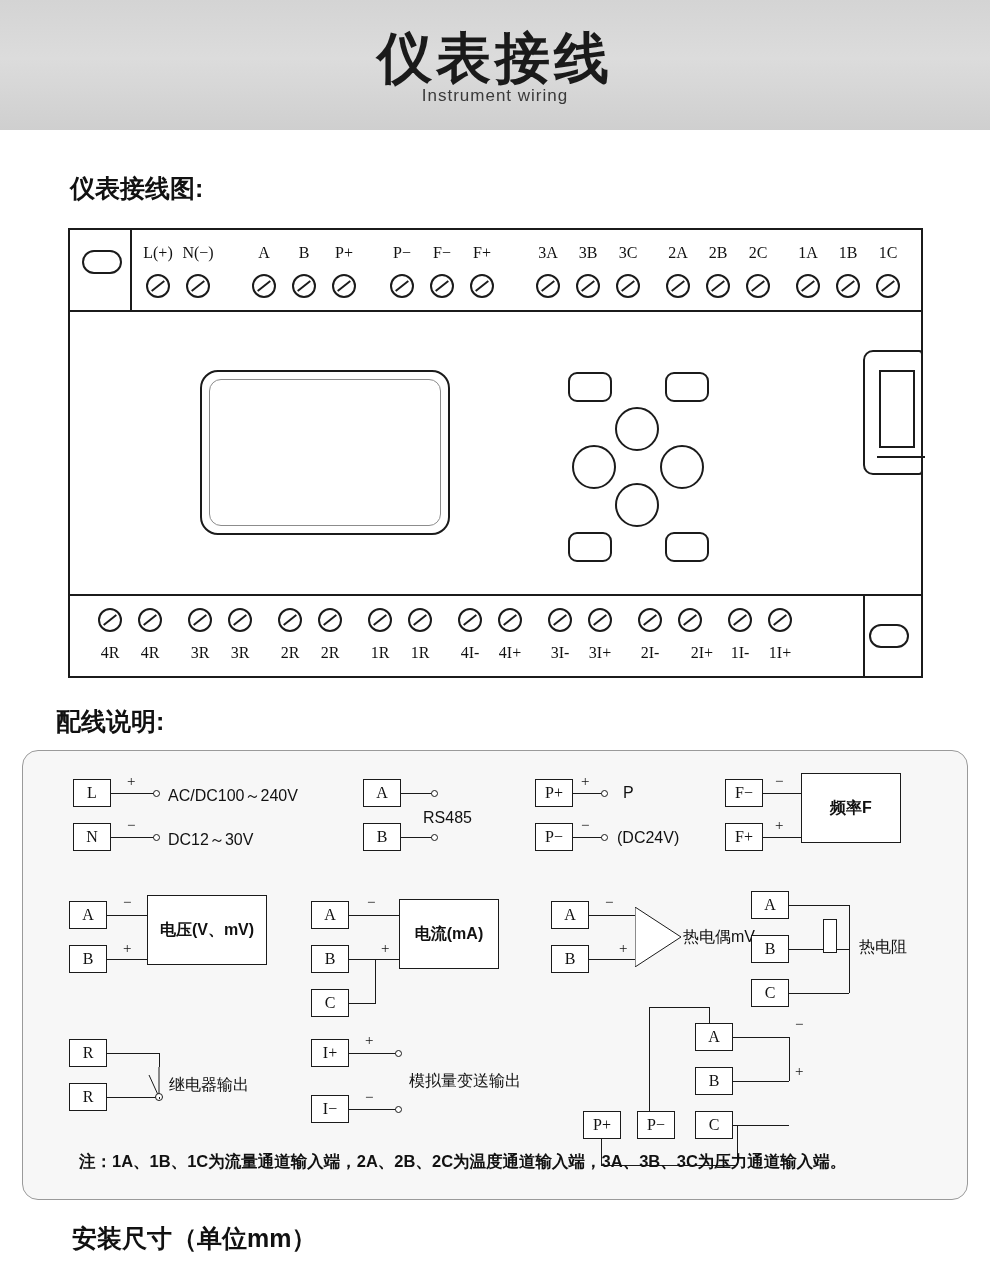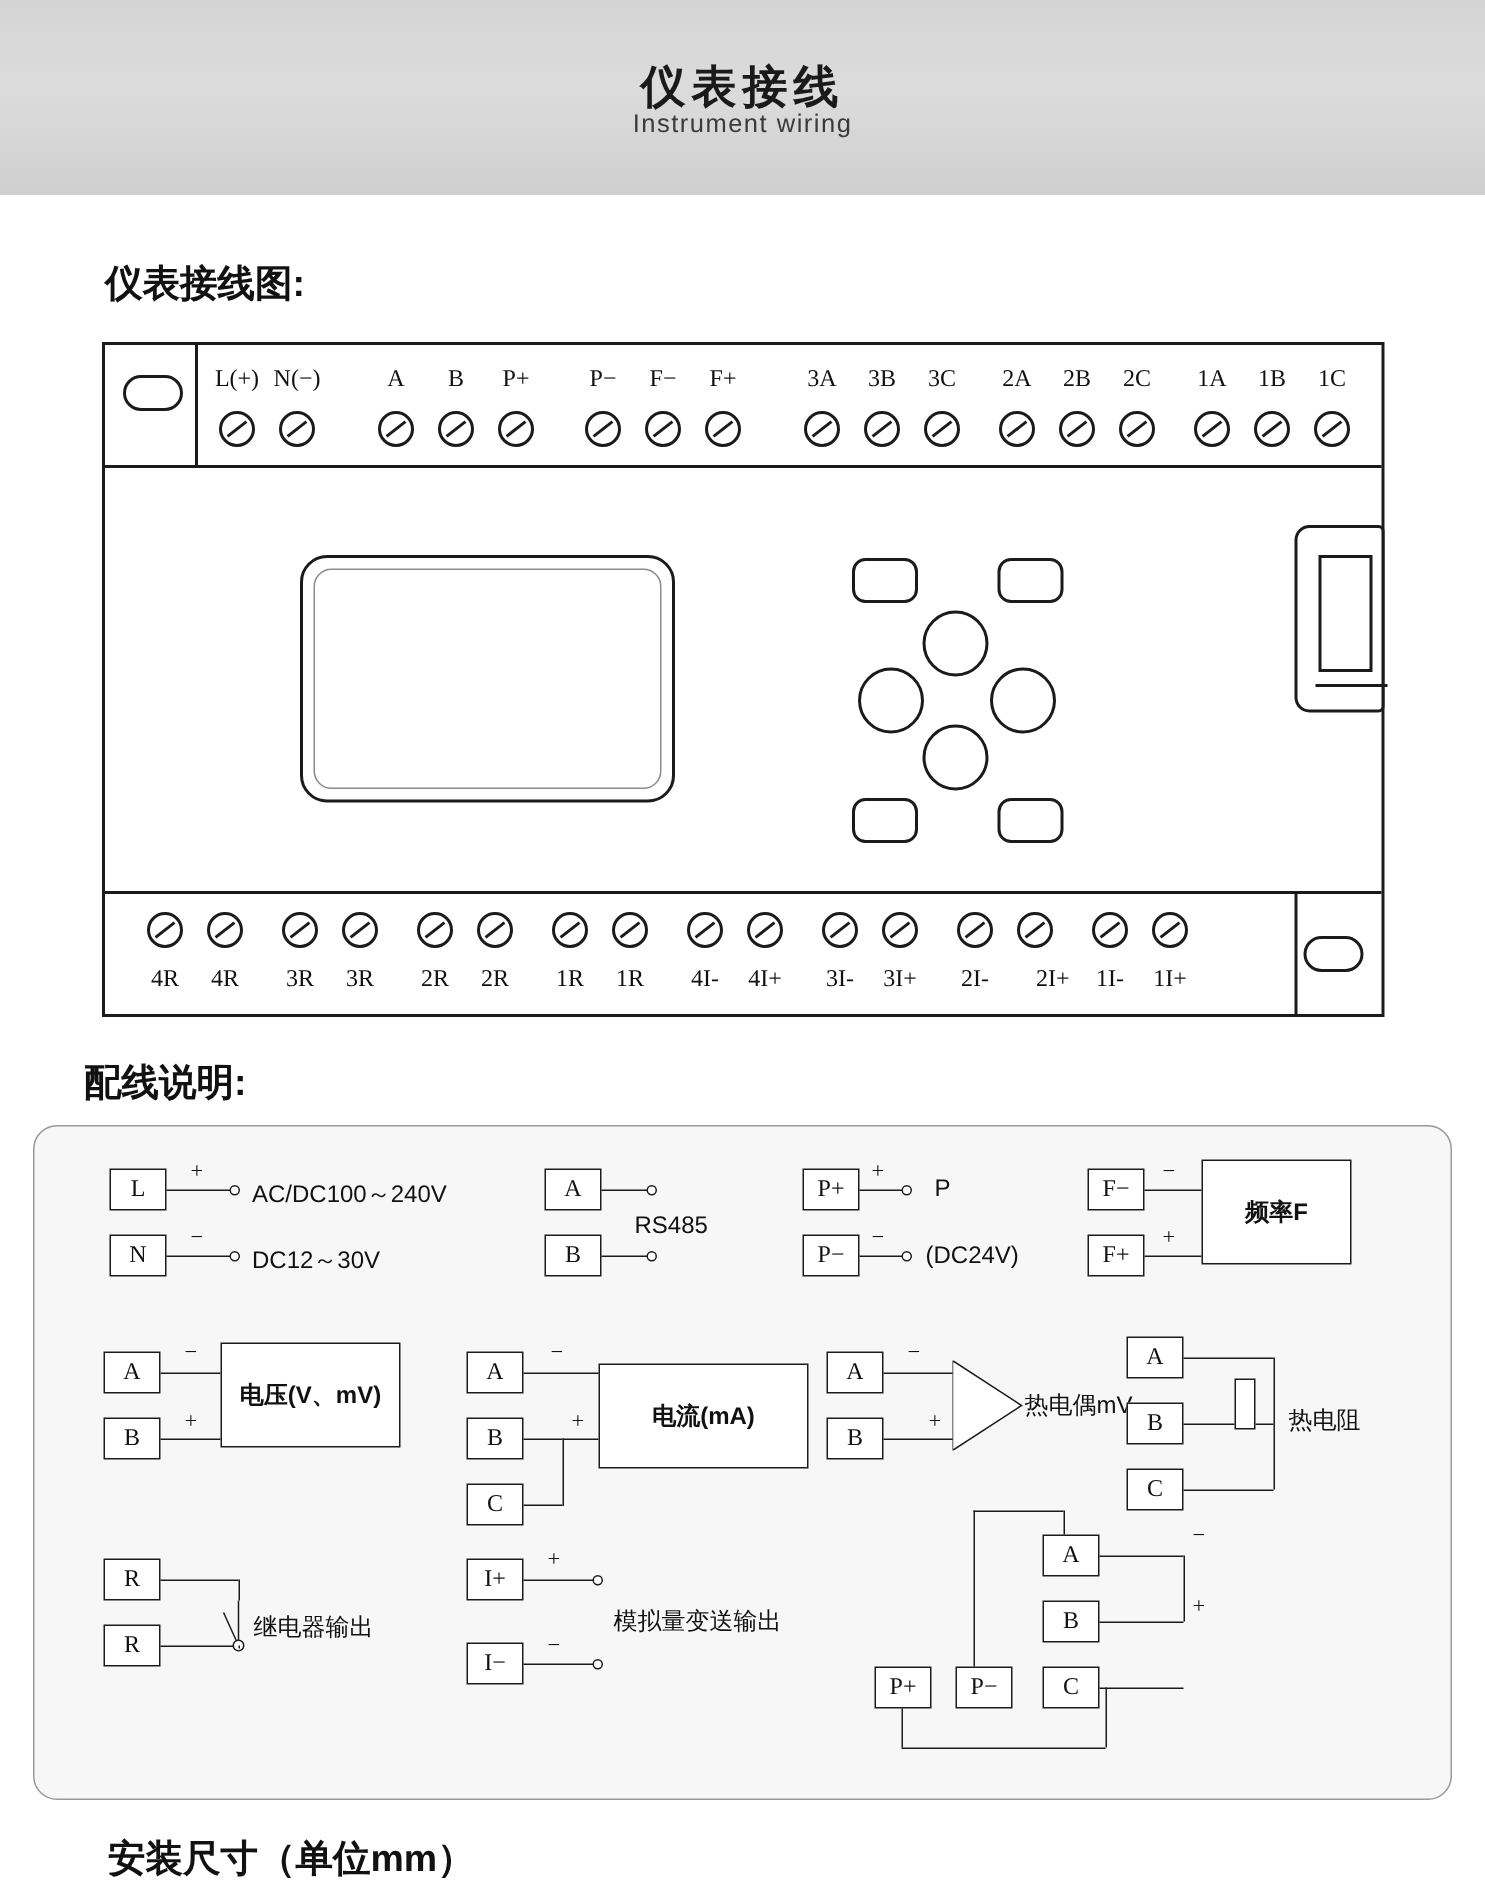--- a/index.html
+++ b/index.html
@@ -19,21 +19,21 @@
     width: 990px;
     height: 130px;
     background: linear-gradient(to bottom, #d4d4d4 0%, #dcdcdc 45%, #cfcfcf 100%);
     display: flex;
     flex-direction: column;
     align-items: center;
     justify-content: center;
     padding-top: 6px;
   }
   .banner-title {
-    font-size: 30px;
+    font-size: 55px;
     font-weight: 700;
     letter-spacing: 4px;
     color: #1a1a1a;
     line-height: 1.05;
   }
   .banner-sub {
     font-size: 17px;
     color: #3a3a3a;
     letter-spacing: 1px;
     margin-top: -2px;
@@ -381,21 +381,21 @@
   <div class="box term" style="left:288px; top:150px;">A</div>
   <div class="box term" style="left:288px; top:194px;">B</div>
   <div class="box term" style="left:288px; top:238px;">C</div>
   <div class="wire wh" style="left:326px; top:164px; width:52px;"></div>
   <div class="wire wh" style="left:326px; top:208px; width:26px;"></div>
   <div class="wire wh" style="left:326px; top:252px; width:26px;"></div>
   <div class="wire wv" style="left:352px; top:208px; height:45px;"></div>
   <div class="wire wh" style="left:352px; top:208px; width:26px;"></div>
   <div class="sign" style="left:344px; top:143px;">−</div>
   <div class="sign" style="left:358px; top:189px;">+</div>
-  <div class="box bigbox" style="left:376px; top:158px; width:140px; height:70px;">电流(mA)</div>
+  <div class="box bigbox" style="left:376px; top:148px; width:100px; height:70px;">电流(mA)</div>
 
   <div class="box term" style="left:528px; top:150px;">A</div>
   <div class="box term" style="left:528px; top:194px;">B</div>
   <div class="wire wh" style="left:566px; top:164px; width:48px;"></div>
   <div class="wire wh" style="left:566px; top:208px; width:48px;"></div>
   <div class="sign" style="left:582px; top:143px;">−</div>
   <div class="sign" style="left:596px; top:189px;">+</div>
   <svg width="50" height="60" style="position:absolute; left:612px; top:156px;">
     <polygon points="0,0 0,60 46,30" fill="#fff" stroke="#1b1b1b" stroke-width="1"></polygon>
   </svg>
@@ -447,13 +447,14 @@
   <div class="wire wv" style="left:626px; top:256px; height:104px;"></div>
   <div class="wire wh" style="left:626px; top:256px; width:60px;"></div>
   <div class="wire wv" style="left:686px; top:256px; height:16px;"></div>
   <div class="wire wv" style="left:578px; top:388px; height:26px;"></div>
   <div class="wire wh" style="left:578px; top:414px; width:136px;"></div>
   <div class="wire wv" style="left:714px; top:374px; height:40px;"></div>
 
   <div class="sign" style="left:772px; top:265px;">−</div>
   <div class="sign" style="left:772px; top:312px;">+</div>
 
+  <div class="note">注：1A、1B、1C为流量通道输入端，2A、2B、2C为温度通道输入端，3A、3B、3C为压力通道输入端。</div>
 </div>
 
 </body></html>

